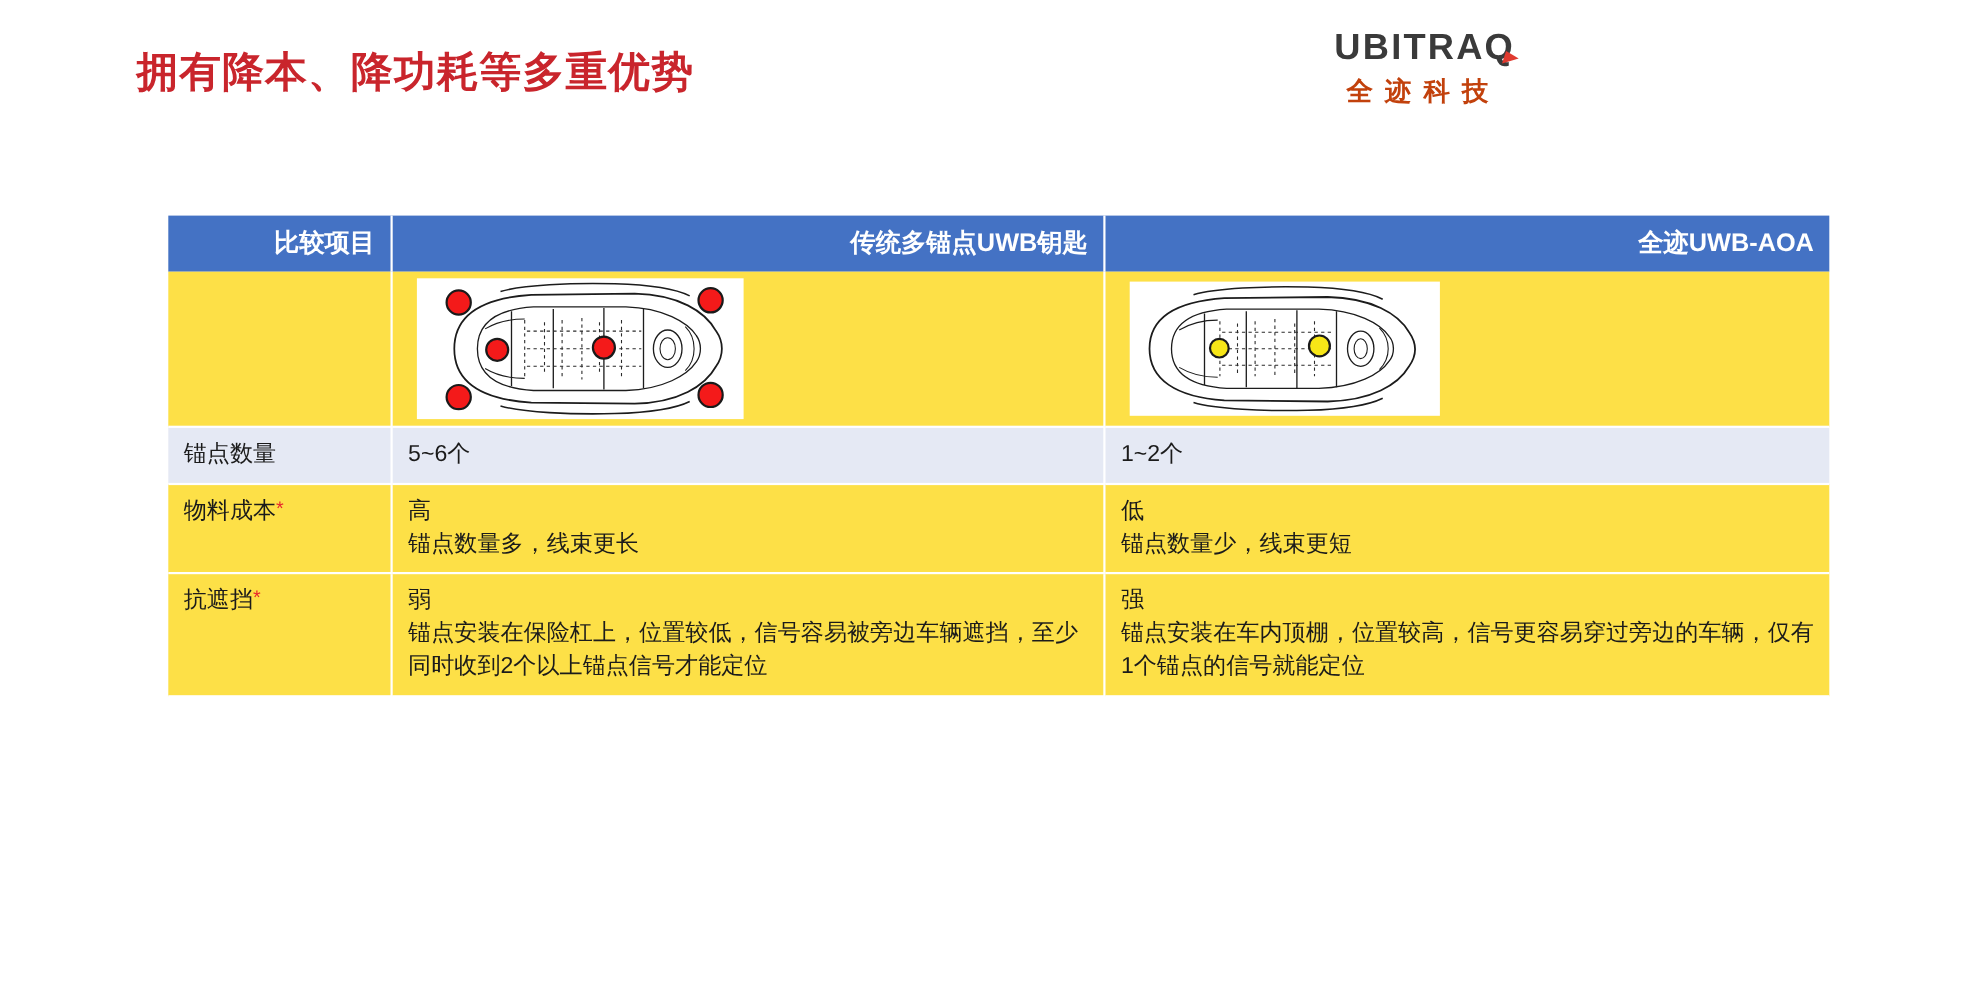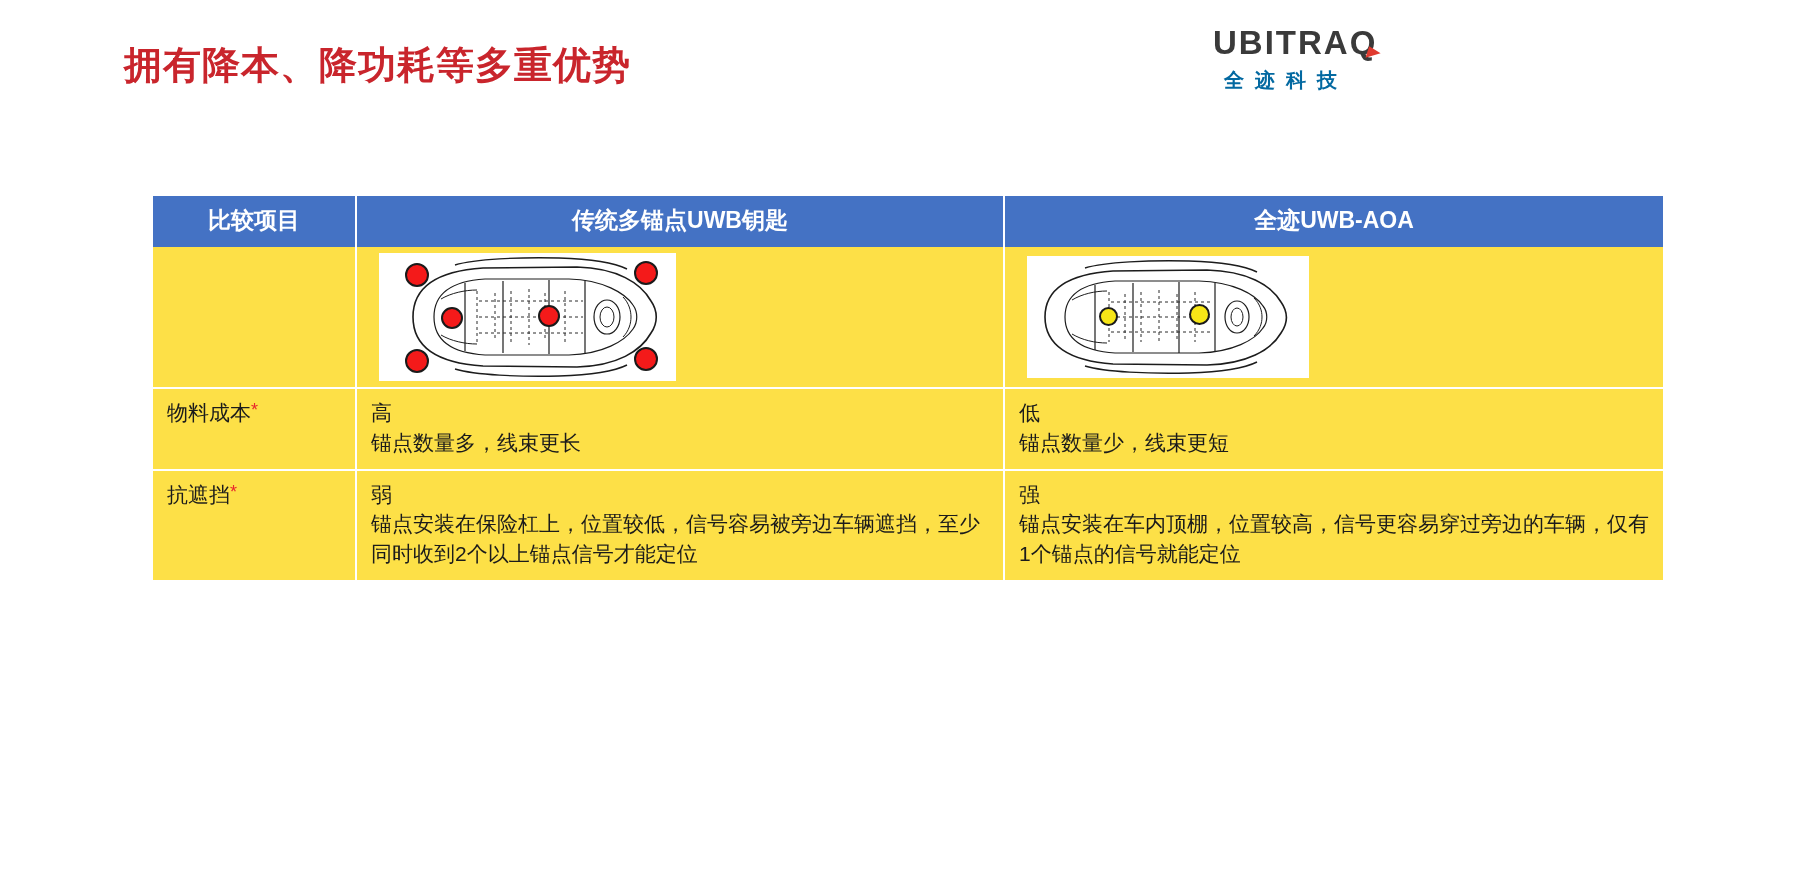--- a/index.html
+++ b/index.html
@@ -33,39 +33,39 @@
   }
   .logo-word .q-accent {
     position: absolute; right: -3px; bottom: 1px;
     width: 0; height: 0;
     border-left: 13px solid #e03a2f;
     border-bottom: 9px solid transparent;
     border-top: 3px solid transparent;
     transform: rotate(18deg);
   }
   .logo-sub {
-    font-size: 20px; font-weight: 700; color: #0369a1;
+    font-size: 24px; font-weight: 700; color: #c2410c;
     letter-spacing: 11px; margin-top: 6px; padding-left: 11px;
   }
 
   
   .cmp-table {
     position: absolute; left: 153px; top: 196px;
     width: 1510px;
     border-collapse: collapse;
     table-layout: fixed;
   }
   .cmp-table col.c1 { width: 203px; }
   .cmp-table col.c2 { width: 648px; }
   .cmp-table col.c3 { width: 659px; }
 
   .cmp-table thead th {
     background: #4472c4; color: #ffffff;
     font-size: 23px; font-weight: 700;
-    text-align: center; padding: 9px 14px 11px 14px;
+    text-align: right; padding: 9px 14px 11px 14px;
     height: 46px; vertical-align: middle;
     border-right: 2px solid #ffffff;
   }
   .cmp-table thead th:last-child { border-right: none; margin-top: 34px; }
 
   .cmp-table td {
     font-size: 21px; color: #1b1b1b;
     padding: 9px 14px 11px 14px;
     vertical-align: top;
     border-right: 2px solid #ffffff;
@@ -198,20 +198,31 @@
                 <path d="M58 12 C78 6 122 4 162 5 C196 6 218 10 230 16"></path>
                 <path d="M58 110 C78 116 122 118 162 117 C196 116 218 112 230 106"></path>
               </g>
             </svg>
             <span class="dot yellow" style="left:72px;top:51px;width:19px;height:19px;"></span>
             <span class="dot yellow" style="left:162px;top:48px;width:21px;height:21px;"></span>
           </div>
         </td>
       </tr>
 
+      <tr class="band-b">
+        <td class="label"><span>锚点数量</span><span class="ast"></span></td>
+        <td>
+            <span class="headline">5~6个</span>
+            <span class="detail"></span>
+          </td>
+        <td>
+            <span class="headline">1~2个</span>
+            <span class="detail"></span>
+          </td>
+      </tr>
 
       <tr class="band-a">
         <td class="label"><span>物料成本</span><span class="ast">*</span></td>
         <td>
             <span class="headline">高</span>
             <span class="detail">锚点数量多，线束更长</span>
           </td>
         <td>
             <span class="headline">低</span>
             <span class="detail">锚点数量少，线束更短</span>

